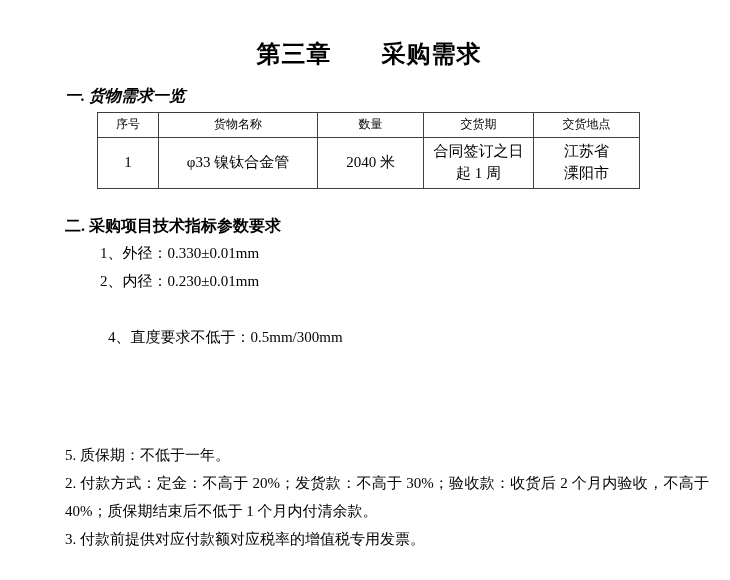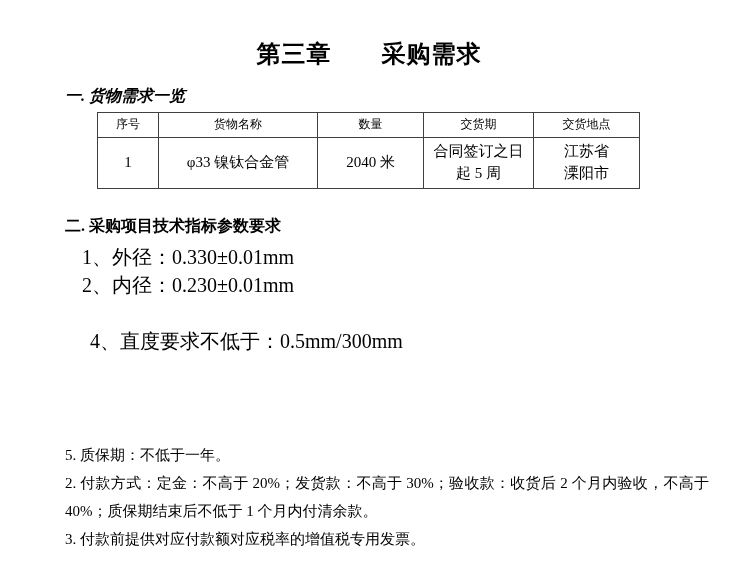--- a/index.html
+++ b/index.html
@@ -51,22 +51,22 @@
   table.goods th { height: 25px; font-size: 12px; }
   table.goods td { height: 51px; }
   .col-no { width: 61px; }
   .col-name { width: 159px; }
   .col-qty { width: 106px; }
   .col-time { width: 110px; }
   .col-place { width: 106px; }
   .multiline { white-space: pre-line; }
 
   .tech-item {
-    position: absolute; left: 74px;
-    font-size: 20px;
+    position: absolute; left: 92px;
+    font-size: 15px;
     white-space: pre;
   }
   .tech-0 { top: 236px; }
   .tech-1 { top: 264px; }
   .tech-2 { top: 292px; }
   .tech-3 { top: 320px; margin-left: 8px; }
 
   .biz-para {
     position: absolute; left: 57px;
     width: 652px;
@@ -103,21 +103,21 @@
         <th>交货期</th>
         <th>交货地点</th>
       </tr>
     </thead>
     <tbody>
       <tr>
         <td>1</td>
         <td>φ33 镍钛合金管</td>
         <td>2040 米</td>
         <td class="multiline">合同签订之日
-起 5 周</td>
+起 1 周</td>
         <td class="multiline">江苏省
 溧阳市</td>
       </tr>
     </tbody>
   </table>
 
   <div class="sec-heading sec2-heading">二. 采购项目技术指标参数要求</div>
 
   <div class="tech-item tech-0">1、外径：0.330±0.01mm</div>
   <div class="tech-item tech-1">2、内径：0.230±0.01mm</div>

